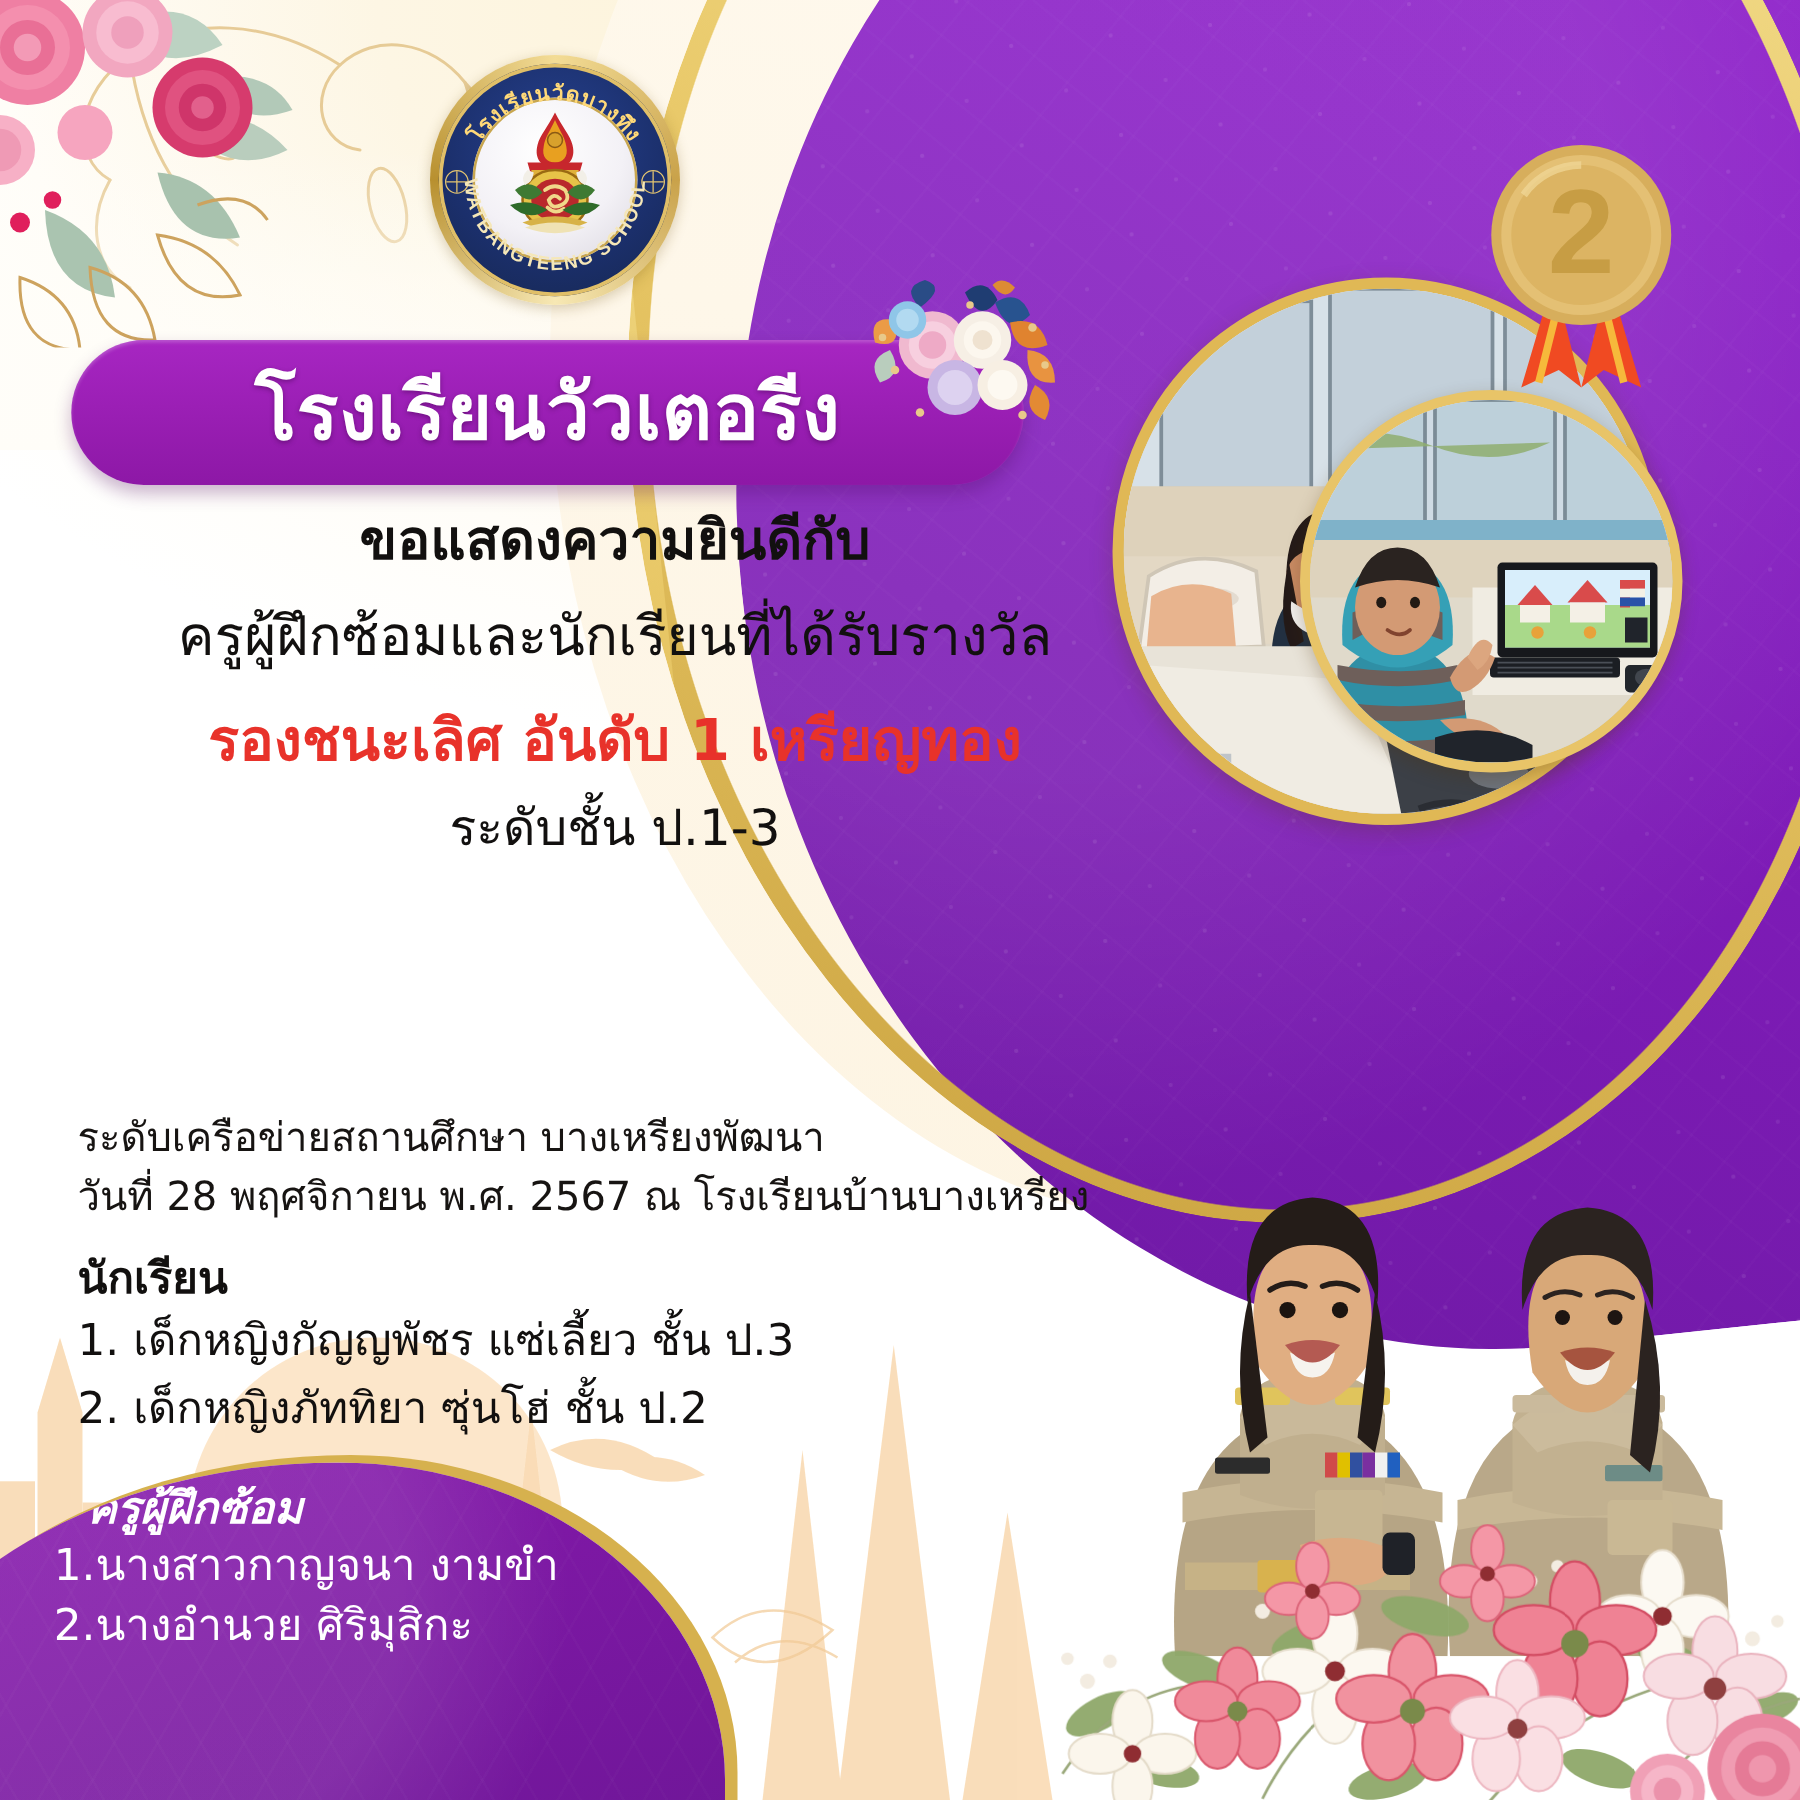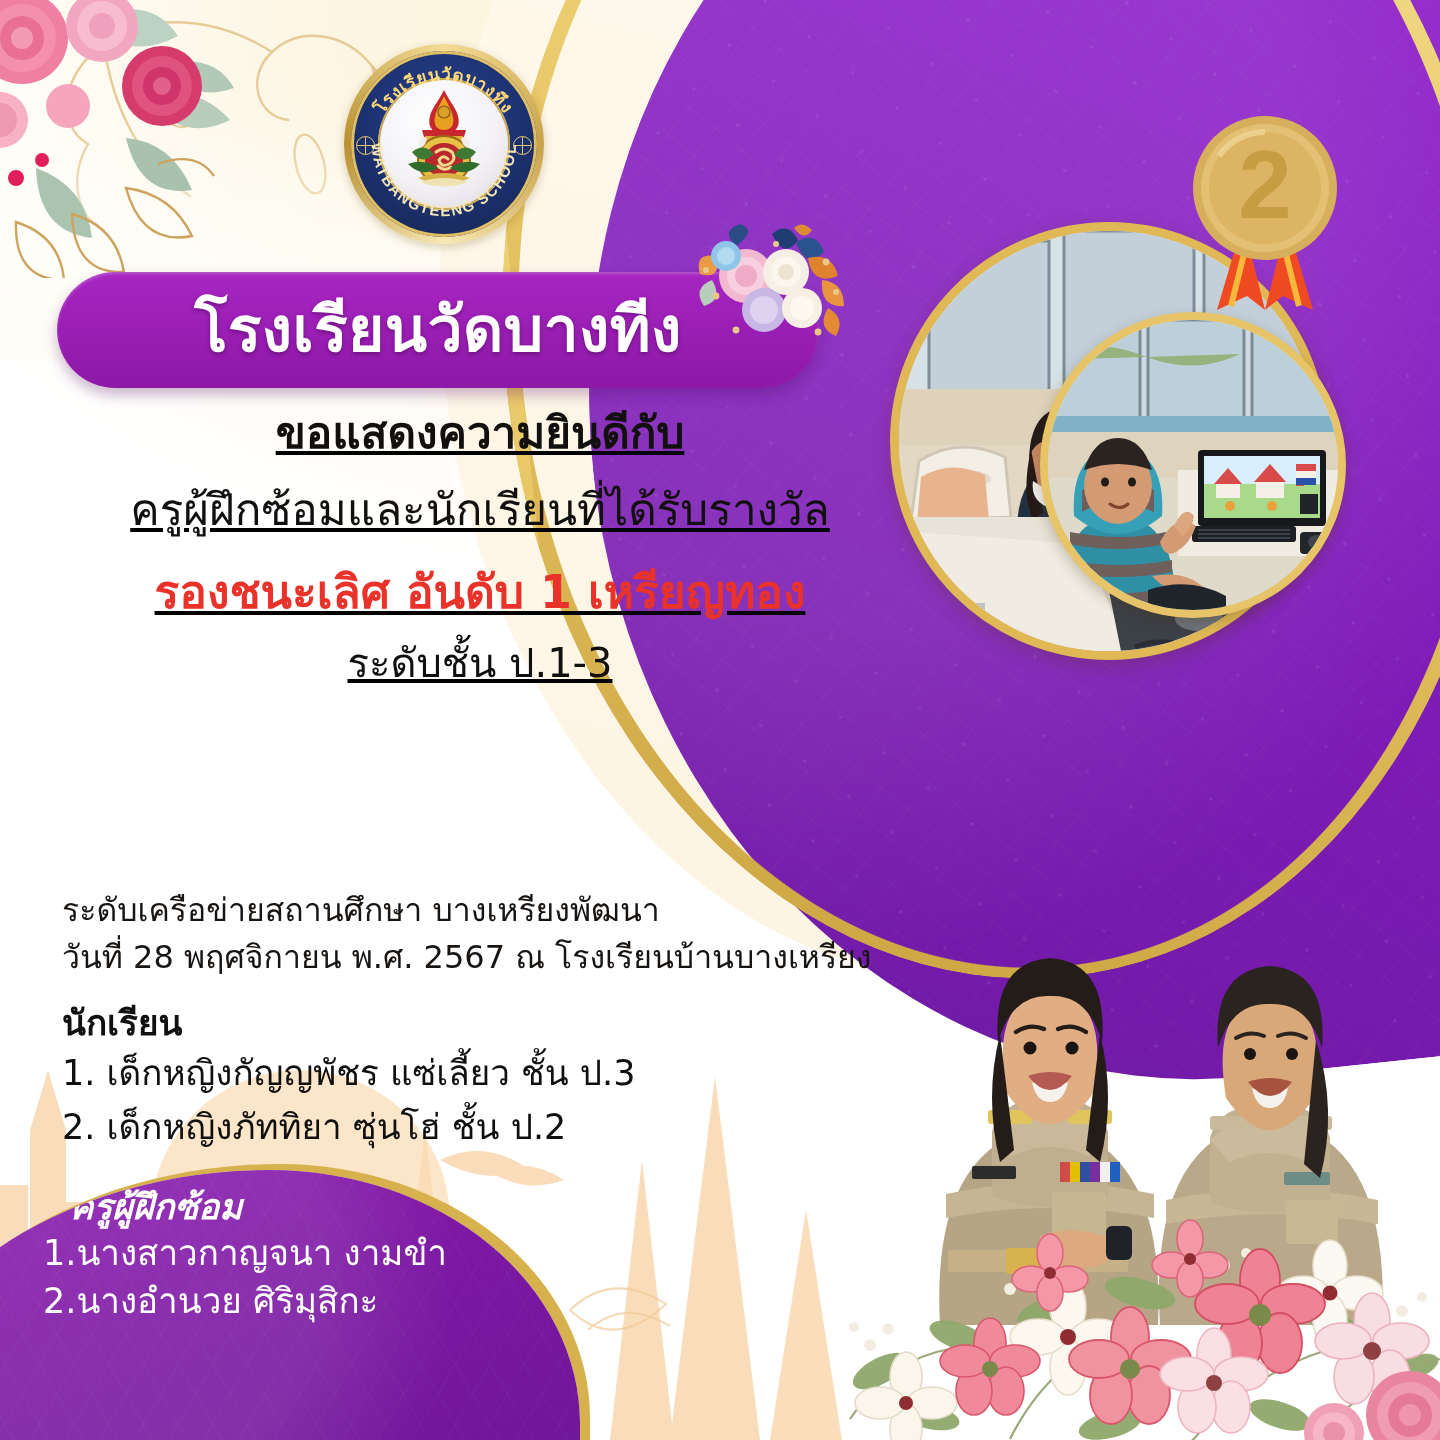--- a/index.html
+++ b/index.html
@@ -117,21 +117,21 @@
     display:flex;align-items:center;justify-content:center;z-index:5;
   }
   .title-banner .t{
     color:#ffffff;font-size:62px;font-weight:bold;letter-spacing:.5px;line-height:1;
     text-shadow:0 2px 4px rgba(60,0,70,.45);
     font-family:"DejaVu Sans","Liberation Sans",sans-serif;
     white-space:nowrap;
   }
 
   
-  .main-text{position:absolute;left:0;top:405px;width:960px;text-align:center;z-index:4;text-decoration:underline;}
+  .main-text{position:absolute;left:12px;top:405px;width:960px;text-align:center;z-index:4;}
   .line-congrats{
     font-size:44px;color:#12100f;font-weight:bold;line-height:1.25;
     font-family:"DejaVu Sans","Liberation Sans",sans-serif;
   }
   .line-who{
     font-size:44px;color:#12100f;margin-top:22px;line-height:1.25;
     font-family:"DejaVu Sans","Liberation Sans",sans-serif;
   }
   .line-award{
     font-size:46px;color:#e8322a;font-weight:bold;margin-top:28px;line-height:1.2;
@@ -376,21 +376,21 @@
             <circle cx="40" cy="200" r="8"></circle>
           <circle cx="16" cy="226" r="8"></circle>
             <circle cx="66" cy="182" r="7"></circle>
           <circle cx="0" cy="158" r="7"></circle>
         </g>
       </g>
     </svg>
   </div>
 
   <div class="title-banner">
-    <span class="t">โรงเรียนวัดบางทีง</span>
+    <span class="t">โรงเรียนวัวเตอรีง</span>
   </div>
 
   <div class="banner-flowers">
     <svg viewBox="0 0 180 140" aria-hidden="true">
       <g>
         <path d="M96 12 q 16 -14 26 6 q -14 20 -26 -6 Z" fill="#1f3d72"></path>
         <path d="M120 20 q 20 -12 28 10 q -18 18 -28 -10 Z" fill="#28538f"></path>
         <path d="M60 24 q -16 -16 4 -22 q 18 6 -4 22 Z" fill="#2a4c86"></path>
         <path d="M132 36 q 24 -6 30 18 q -26 10 -30 -18 Z" fill="#e0832f"></path>
         <path d="M146 58 q 22 2 22 26 q -24 2 -22 -26 Z" fill="#e89340"></path>

